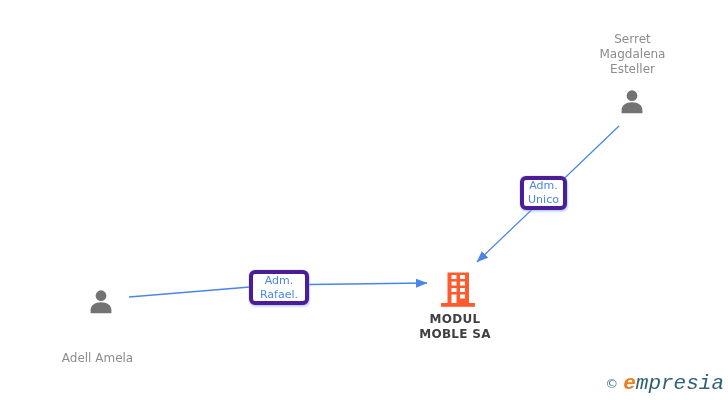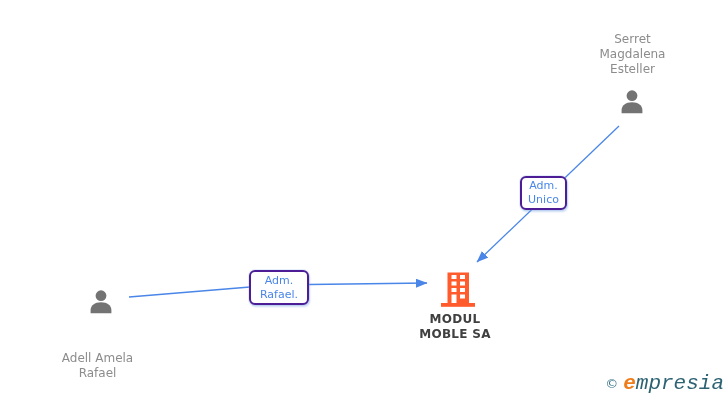--- a/index.html
+++ b/index.html
@@ -14,21 +14,21 @@
     position:absolute; color:#8c8c8c; font-size:12px; line-height:15px;
     text-align:center; cursor:pointer;
   }
   .node-label span { display:block; }
   .node-label.company {
     font-weight:bold; color:#404040; letter-spacing:0.3px;
   }
   .icon { position:absolute; cursor:pointer; }
   .edge-label {
     position:absolute; background:#ffffff;
-    border:2px solid #4c1d95; border-radius:6px;
+    border:4px solid #4c1d95; border-radius:6px;
     color:#4a86e8; font-size:11px; line-height:14px; text-align:center;
     display:flex; flex-direction:column; justify-content:center;
     box-shadow:1px 2px 2px rgba(110,155,220,0.35), 0 0 0 1px rgba(150,190,240,0.25);
   }
   .edge-label span { display:block; }
   .logo {
     position:absolute; right:4px; bottom:5px;
     display:flex; align-items:center; gap:5px; cursor:pointer;
   }
   .logo .copy {
@@ -86,21 +86,20 @@
     <span>MODUL</span>
     <span>MOBLE SA</span>
   </div>
 
   <svg class="icon" style="left:85px; top:287px;" width="32" height="32" viewBox="0 0 32 32">
     <circle cx="16" cy="8.7" r="5.4" fill="#737373"></circle>
     <path d="M16 15.2c-6.3 0-10.4 3.4-10.4 7.7v3.3h20.8v-3.3c0-4.3-4.1-7.7-10.4-7.7z" fill="#737373"></path>
   </svg>
   <div class="node-label" style="left:25px; top:331px; width:145px;margin-top:20px;">
     <span>Adell Amela</span>
-    <span>Rafael</span>
   </div>
 
   <div class="edge-label" style="left:249px; top:270px; width:60px; height:35px;">
     <span>Adm.</span>
     <span>Rafael.</span>
   </div>
 
   <div class="logo">
     <span class="copy">©</span>
     <span class="brand"><span class="e">e</span><span>mpresia</span></span>

